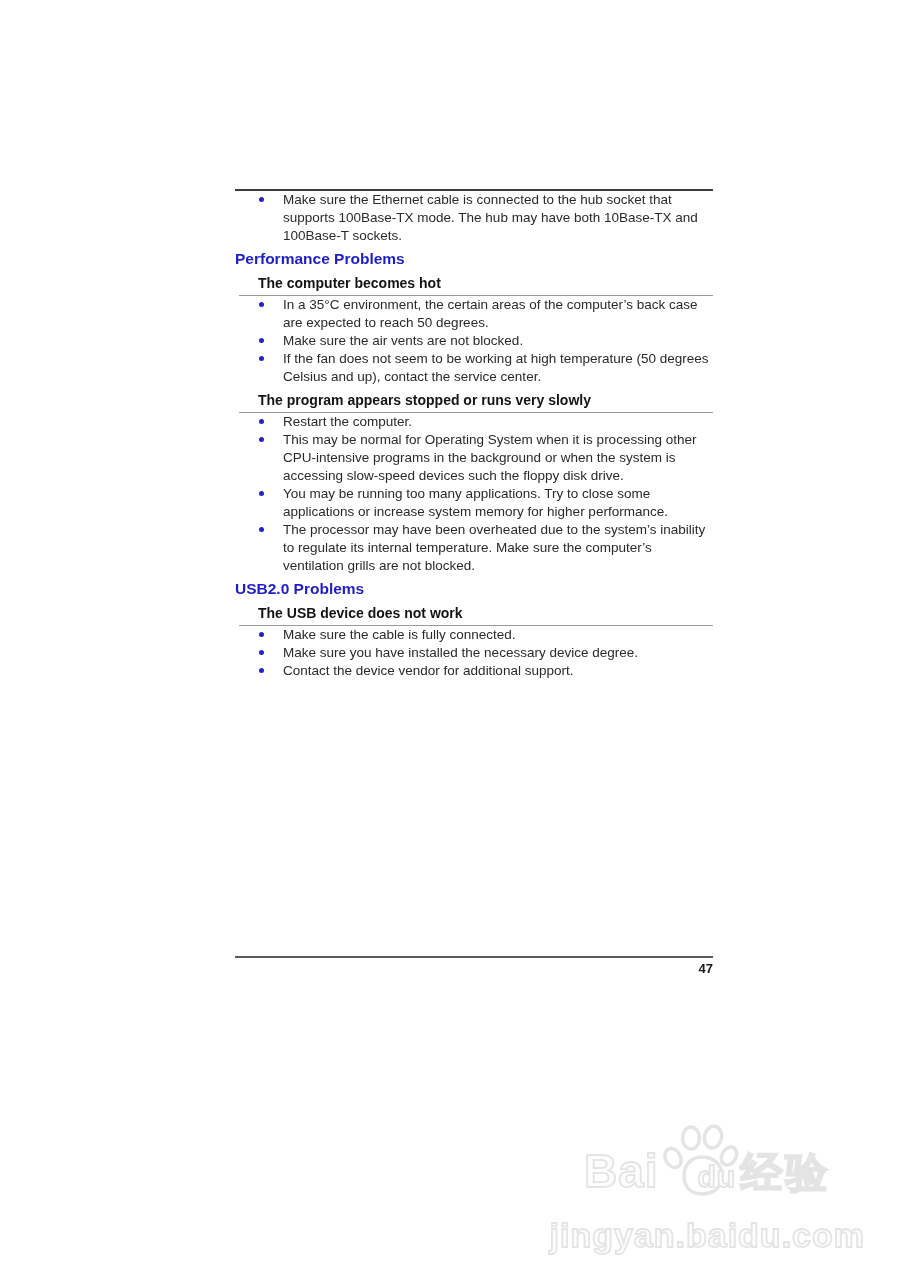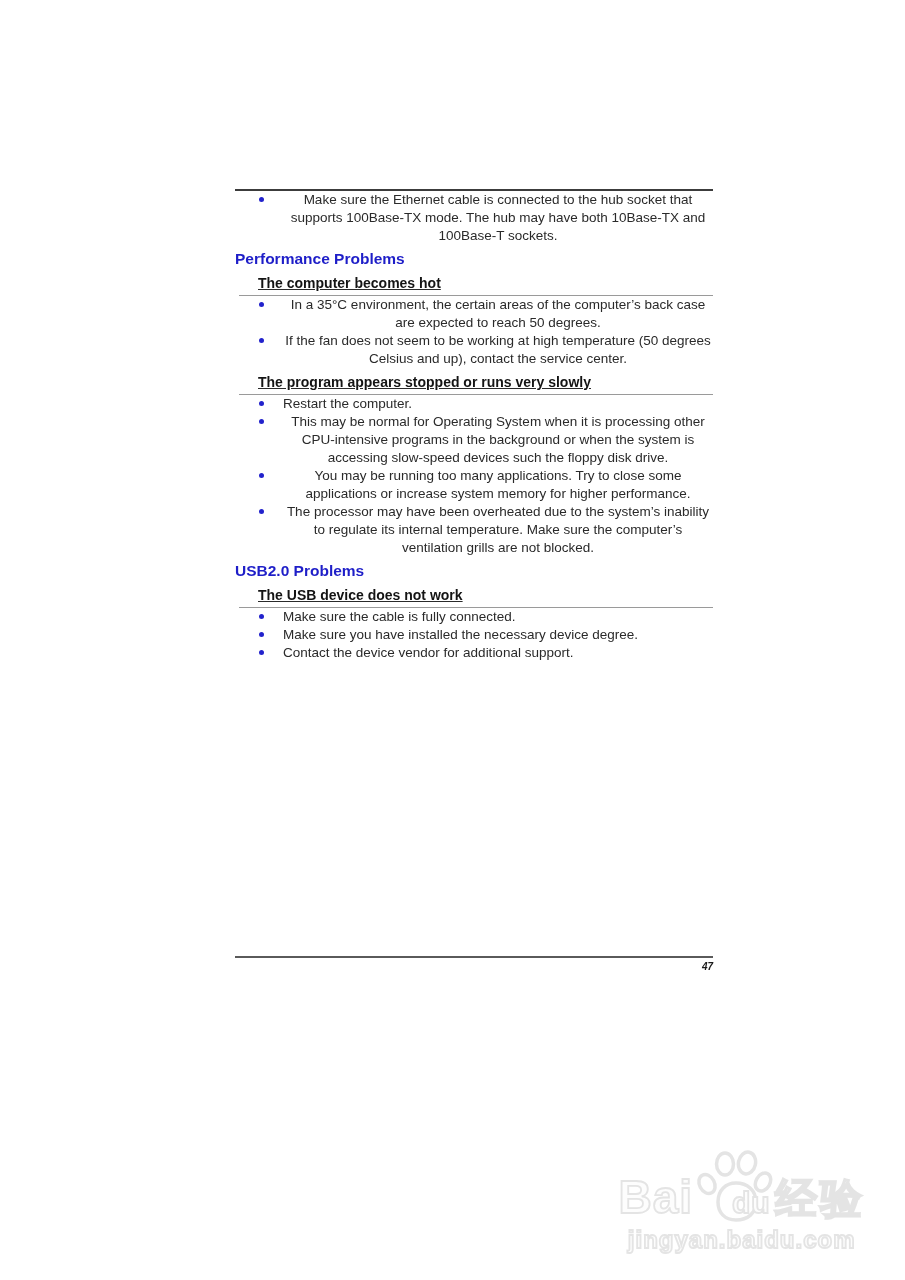--- a/index.html
+++ b/index.html
@@ -20,44 +20,44 @@
 
   ul.blist {
     list-style:none; margin:0; padding:0 0 0 24px;
     font-size:13.5px; line-height:18px;
   }
   ul.blist li { display:flex; }
   .b-dot {
     width:5px; height:5px; border-radius:50%;
     background:#2222cc; margin-top:6px; flex:0 0 auto;
   }
-  .b-text { padding-left:19px;text-align:center; }
+  .b-text { padding-left:19px; }
 
   .intro-list { margin-top:8px; }
 
   h1.sec-heading {
     font-size:15.5px; line-height:20px; font-weight:bold;
     color:#1e1ec8; margin:4px 0 0 0;
   }
 
-  .subhead { margin-top:6px;text-decoration:underline; }
+  .subhead { margin-top:6px; }
   .subhead-title {
     margin-left:23px; font-size:14px; line-height:17px;
     font-weight:bold; color:#141414;
   }
   .subhead-rule { border-top:1px solid #9a9a9a; margin:3px 0 0 4px; height:0; }
 
   .sub-list { margin-top:6px; }
 
   
   .footer { position:absolute; left:235px; top:956px; width:478px; }
   .footer-rule { border-top:2px solid #5a5a5a; height:0; }
   .page-num {
     text-align:right; margin-top:3px;
-    font-size:10px; font-weight:bold; font-style:italic;
+    font-size:13px; font-weight:bold; 
     color:#1a1a1a;
   }
 
   
   .watermark {
     position:absolute; right:40px; bottom:28px;
     text-align:center; user-select:none;
   }
   .wm-row1 { display:flex; align-items:flex-end; justify-content:center; }
   .wm-text {
@@ -68,21 +68,21 @@
     letter-spacing:1px;
   }
   .wm-bai { font-size:46px; line-height:1; padding-bottom:4px; }
   .paw-wrap { position:relative; width:80px; height:74px; margin:0 1px; flex:0 0 auto; }
   .paw-wrap svg { position:absolute; left:0; top:0; }
   .wm-du {
     position:absolute; left:38px; bottom:6px;
     font-size:30px; line-height:1;
   }
   .wm-cn { font-size:42px; line-height:1; padding-bottom:4px; letter-spacing:3px; }
-  .wm-domain { font-size:24px; line-height:1; margin-top:4px; }
+  .wm-domain { font-size:34px; line-height:1; margin-top:20px; }
 </style>
 </head>
 <body>
 
 <div class="content">
 
   <div class="top-rule"></div>
 
   <ul class="blist intro-list">
     <li>
@@ -95,20 +95,24 @@
 
   <div class="subhead">
     <div class="subhead-title">The computer becomes hot</div>
     <div class="subhead-rule"></div>
   </div>
 
   <ul class="blist sub-list">
     <li>
       <span class="b-dot"></span>
       <span class="b-text">In a 35°C environment, the certain areas of the computer’s back case are expected to reach 50 degrees.</span>
+    </li>
+    <li>
+      <span class="b-dot"></span>
+      <span class="b-text">Make sure the air vents are not blocked.</span>
     </li>
     <li>
       <span class="b-dot"></span>
       <span class="b-text">If the fan does not seem to be working at high temperature (50 degrees Celsius and up), contact the service center.</span>
     </li>
   </ul>
 
   <div class="subhead">
     <div class="subhead-title">The program appears stopped or runs very slowly</div>
     <div class="subhead-rule"></div>

